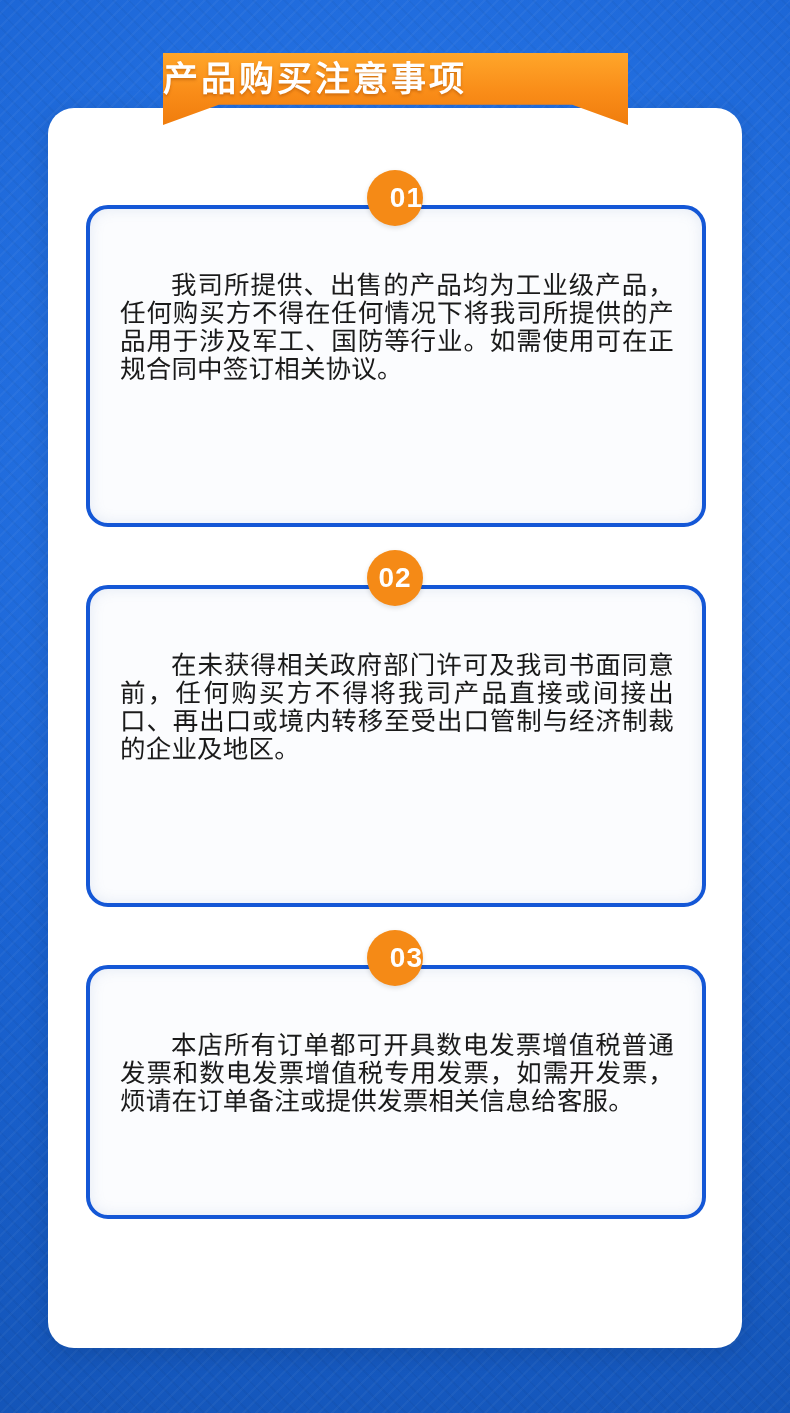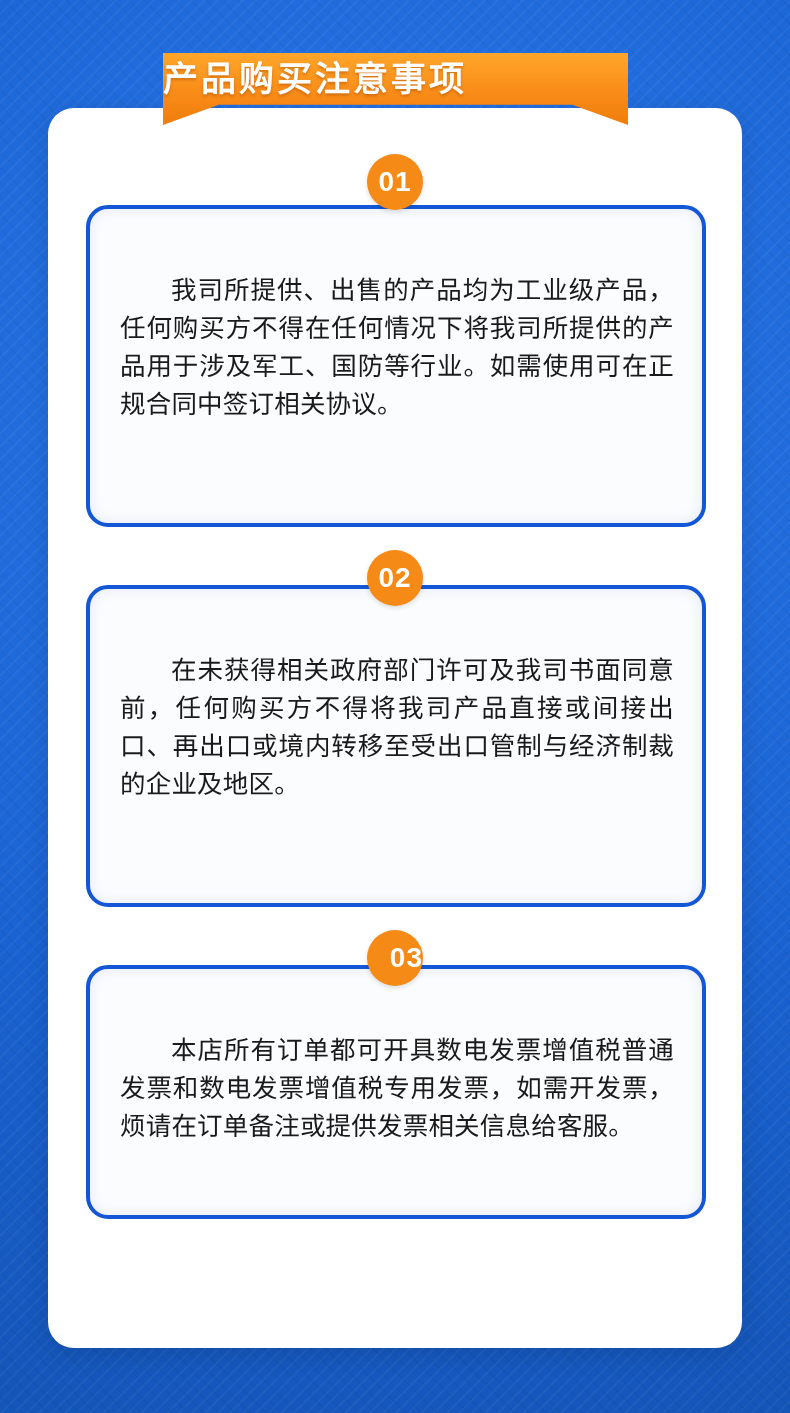--- a/index.html
+++ b/index.html
@@ -96,31 +96,31 @@
     background: #f58a16;
     color: #ffffff;
     font-size: 28px;
     font-weight: bold;
     line-height: 56px;
     text-align: center;
     letter-spacing: 1px;
     z-index: 6;
     box-shadow: 0 2px 5px rgba(0,0,0,0.13);
   }
-  .badge.b1 { top: 154px; }
+  .badge.b1 { top: 170px; text-align: right; }
   .badge.b2 { top: 550px; }
   .badge.b3 { top: 930px; text-align: right; }
 
   .item-text {
     position: absolute;
     left: 30px;
     right: 28px;
     color: #1a1a1a;
     font-size: 25.5px;
-    line-height: 38px;
+    line-height: 28px;
     text-indent: 51px;
     letter-spacing: 0.2px;
     text-align: justify;
   }
   .item.item1 .item-text { top: 62px; }
   .item.item2 .item-text { top: 62px; }
   .item.item3 .item-text { top: 62px; }
 </style>
 </head>
 <body>

